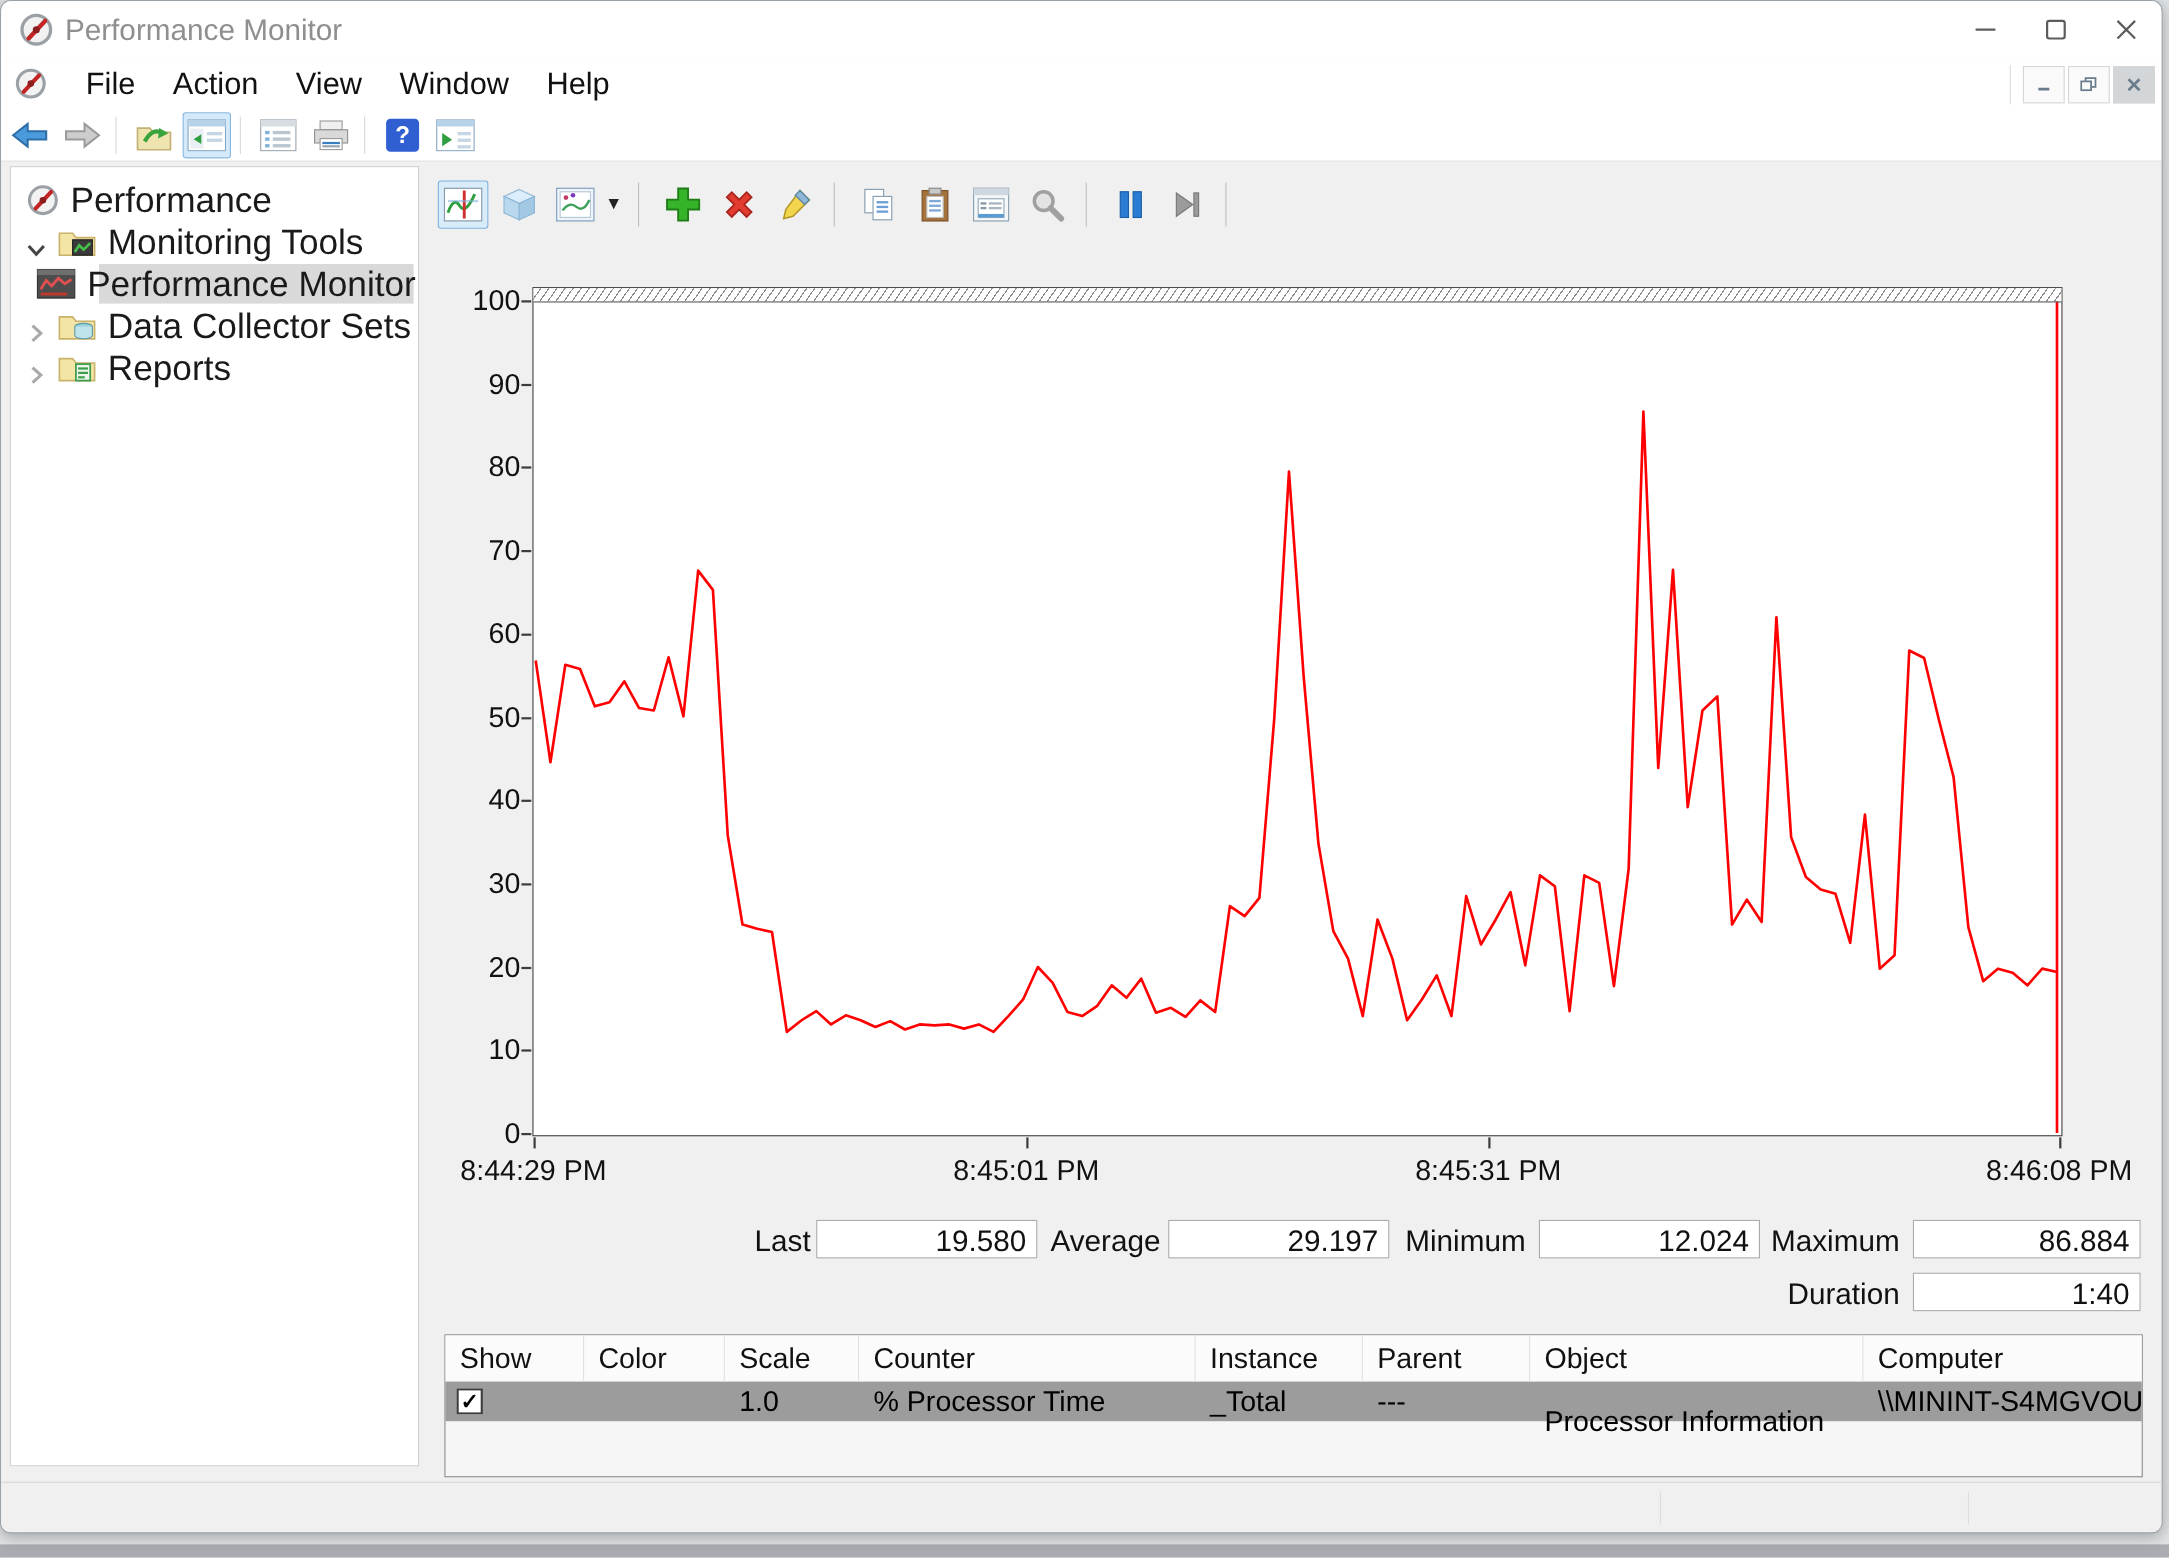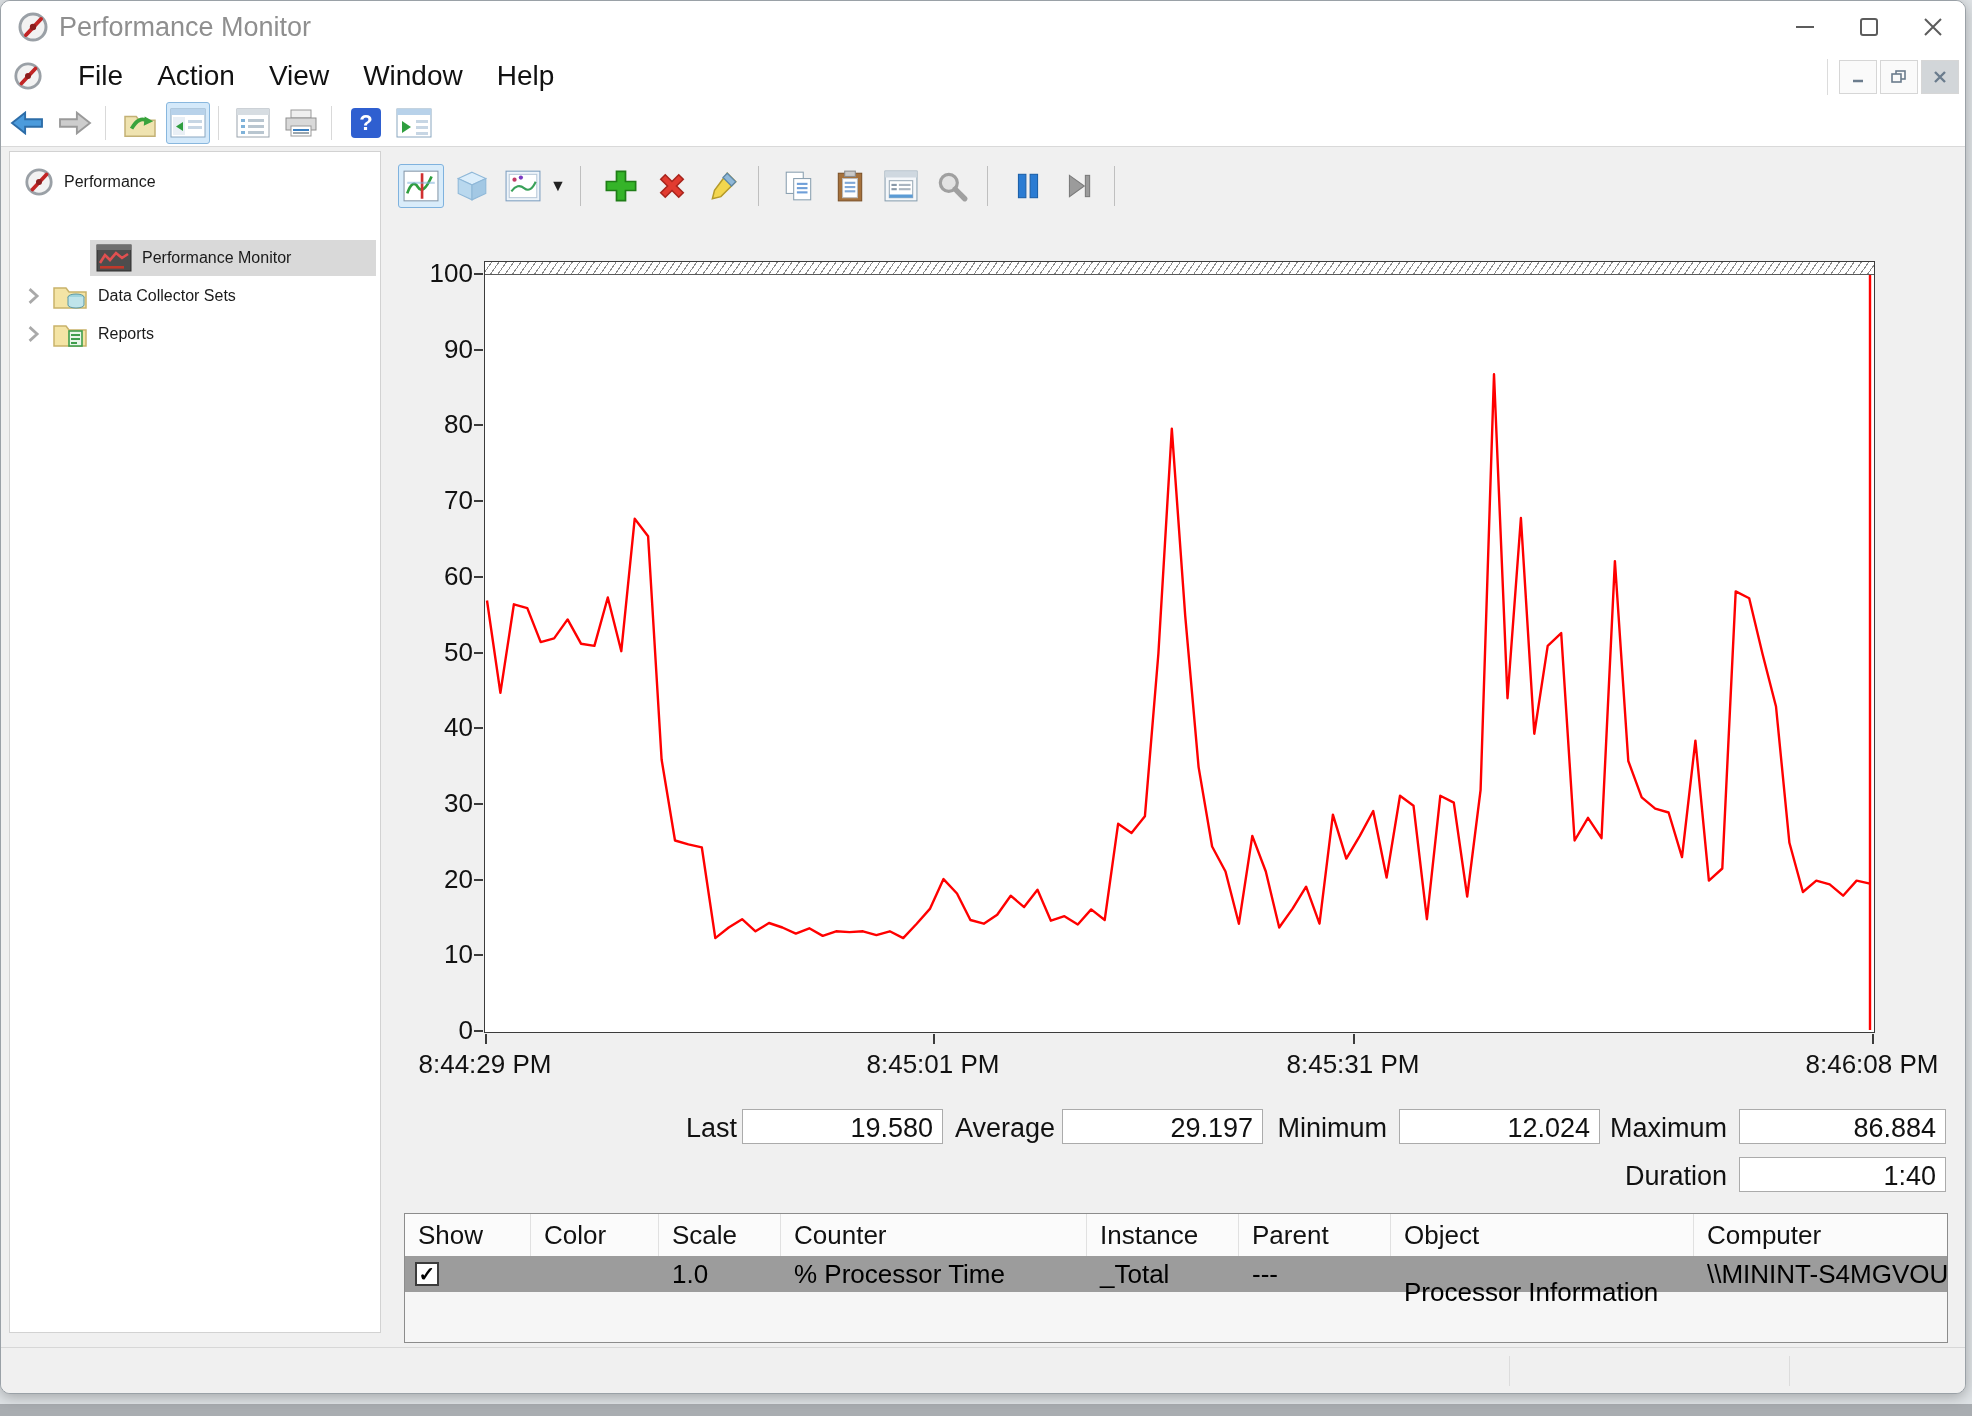--- a/index.html
+++ b/index.html
@@ -33,21 +33,21 @@
   .toolbar{position:absolute;left:0;top:98px;right:0;height:48px;background:#ffffff;border-bottom:1px solid #d9d9d9;display:flex;align-items:center;}
   .tb-btn{width:44px;height:42px;display:flex;align-items:center;justify-content:center;margin-left:4px;border:1px solid transparent;border-radius:3px;}
   .tb-btn.selected{background:#d4e9fa;border-color:#88b7de;}
   .tb-sep{width:1px;height:34px;background:#d9d9d9;margin:0 8px;}
   .help-sq{width:30px;height:30px;background:#2f5fd0;border-radius:4px;color:#fff;font-weight:bold;font-size:22px;display:flex;align-items:center;justify-content:center;}
 
   
   .content{position:absolute;left:0;top:146px;right:0;bottom:46px;background:#f0f0f0;}
 
   .tree-panel{position:absolute;left:8px;top:4px;width:372px;bottom:14px;background:#ffffff;border:1px solid #d2d2d2;}
-  .tree-row{position:absolute;left:0;right:2px;height:36px;display:flex;align-items:center;font-size:16px;}
+  .tree-row{position:absolute;left:0;right:2px;height:36px;display:flex;align-items:center;font-size:32px;}
   .tree-row .chev{width:22px;height:22px;flex:0 0 auto;}
   .tree-icon{width:36px;height:30px;flex:0 0 auto;margin-right:10px;}
   .tree-label{white-space:nowrap;}
   .tree-row.selected-row .sel-bg{position:absolute;left:80px;right:2px;top:0;bottom:0;background:#d9d9d9;}
   .tree-row.selected-row > *{position:relative;}
 
   .right-panel{position:absolute;left:388px;top:0;right:2px;bottom:0;background:#f0f0f0;}
 
   
   .chart-toolbar{position:absolute;left:4px;top:12px;right:6px;height:54px;display:flex;align-items:center;}
@@ -238,20 +238,37 @@
           <span class="tree-icon" style="width:30px;height:30px;">
             <svg viewBox="0 0 32 32" width="30" height="30">
                 <circle cx="16" cy="16" r="13" fill="#f2f2f2" stroke="#9aa0a6" stroke-width="3"></circle>
                 <path d="M24 8 L9 24" stroke="#c22525" stroke-width="4" stroke-linecap="round"></path>
                 <circle cx="16" cy="16" r="3.2" fill="#8c1d1d"></circle>
               </svg>
           </span>
           <span class="tree-label">Performance</span>
         </div>
 
+        <div class="tree-row" style="top:50px;">
+          <span style="width:12px;"></span>
+          <span class="chev">
+            <svg viewBox="0 0 16 16" width="22" height="22">
+                <path d="M3 5.5 L8 11 L13 5.5" fill="none" stroke="#444" stroke-width="2"></path>
+              </svg>
+          </span>
+          <span style="width:8px;"></span>
+          <span class="tree-icon">
+            <svg viewBox="0 0 36 30" width="36" height="30">
+              <path d="M2 7 h12 l3 4 h17 v16 h-32 z" fill="#f4e4a5" stroke="#c9b26a" stroke-width="1.5"></path>
+              <rect x="14" y="13" width="18" height="14" fill="#3a3a3a" stroke="#222"></rect>
+              <polyline points="16,24 20,18 24,22 30,16" fill="none" stroke="#46c24a" stroke-width="2.4"></polyline>
+            </svg>
+          </span>
+          <span class="tree-label">Monitoring Tools</span>
+        </div>
 
         <div class="tree-row selected-row" style="top:88px;">
           <span class="sel-bg"></span>
           <span style="width:86px;"></span>
           <span class="tree-icon">
             <svg viewBox="0 0 36 30" width="36" height="30">
               <rect x="1" y="2" width="34" height="26" fill="#4d4d4d" stroke="#2e2e2e"></rect>
               <rect x="1" y="2" width="34" height="5" fill="#6f6f6f"></rect>
               <polyline points="4,20 9,12 14,17 20,10 26,15 32,11" fill="none" stroke="#e05050" stroke-width="2.6"></polyline>
               <rect x="4" y="23" width="24" height="2.6" fill="#c0392b"></rect>

